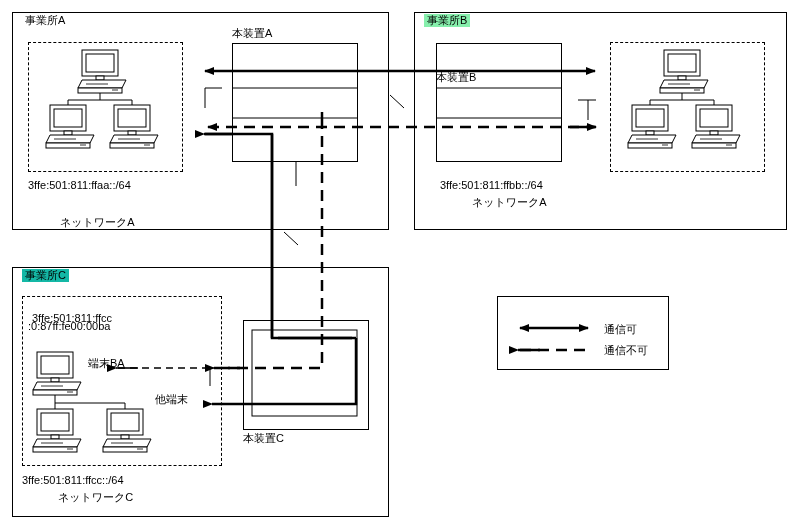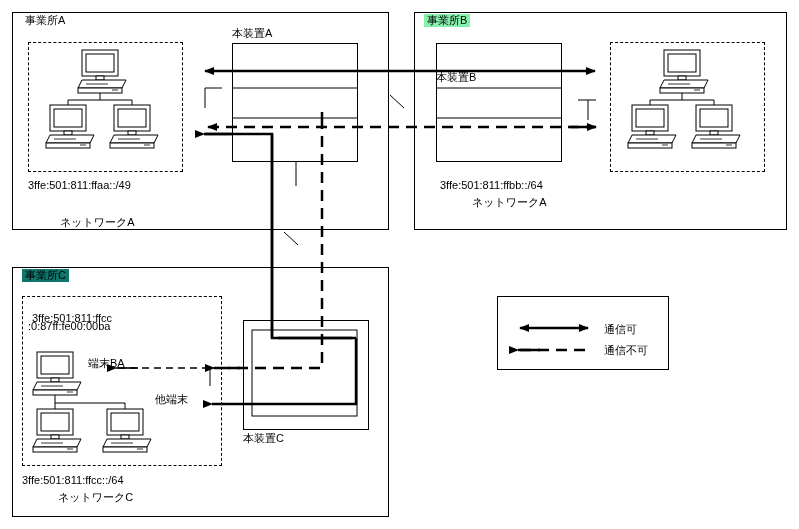--- a/index.html
+++ b/index.html
@@ -53,40 +53,40 @@
 
 <div id="canvas">
 
   <div class="box" style="left:12px; top:12px; width:377px; height:218px;"></div>
   <div class="label" style="left:22px; top:14px; background:#ffffff; padding:0 3px;">事業所A</div>
 
   <div class="box" style="left:414px; top:12px; width:373px; height:218px;"></div>
   <div class="label" style="left:424px; top:14px; background:#86efac; padding:0 3px;">事業所B</div>
 
   <div class="box" style="left:12px; top:267px; width:377px; height:250px;"></div>
-  <div class="label" style="left:22px; top:269px; background:#0f766e; padding:0 3px;">事業所C</div>
+  <div class="label" style="left:22px; top:269px; background:#14b8a6; padding:0 3px;">事業所C</div>
 
   <div class="dashed-box" style="left:28px; top:42px; width:155px; height:130px;"></div>
   <div class="dashed-box" style="left:610px; top:42px; width:155px; height:130px;"></div>
   <div class="dashed-box" style="left:22px; top:296px; width:200px; height:170px;"></div>
 
   <div class="box" style="left:232px; top:43px; width:126px; height:119px;"></div>
   <div class="label center" style="left:232px; top:43px; width:126px; transform:translateY(-16px);">本装置A</div>
 
   <div class="box" style="left:436px; top:43px; width:126px; height:119px;"></div>
   <div class="label center" style="left:436px; top:43px; width:126px; transform:translateY(-16px);margin-top:44px;">本装置B</div>
 
   <div class="box" style="left:243px; top:320px; width:126px; height:110px;"></div>
   <div class="label center" style="left:243px; top:432px; width:126px;">本装置C</div>
 
   <div class="box" style="left:497px; top:296px; width:172px; height:74px;"></div>
   <div class="label" style="left:604px; top:323px;">通信可</div>
   <div class="label" style="left:604px; top:344px;">通信不可</div>
 
-  <div class="label" style="left:28px; top:179px;">3ffe:501:811:ffaa::/49</div>
+  <div class="label" style="left:28px; top:179px;">3ffe:501:811:ffaa::/64</div>
   <div class="label" style="left:60px; top:196px;margin-top:20px;">ネットワークA</div>
 
   <div class="label" style="left:440px; top:179px;">3ffe:501:811:ffbb::/64</div>
   <div class="label" style="left:472px; top:196px;">ネットワークA</div>
 
   <div class="label" style="left:22px; top:474px;">3ffe:501:811:ffcc::/64</div>
   <div class="label" style="left:58px; top:491px;">ネットワークC</div>
 
   <div class="label" style="left:32px; top:312px;">3ffe:501:811:ffcc</div>
   <div class="label" style="left:28px; top:320px;">:0:87ff:fe00:00ba</div>

